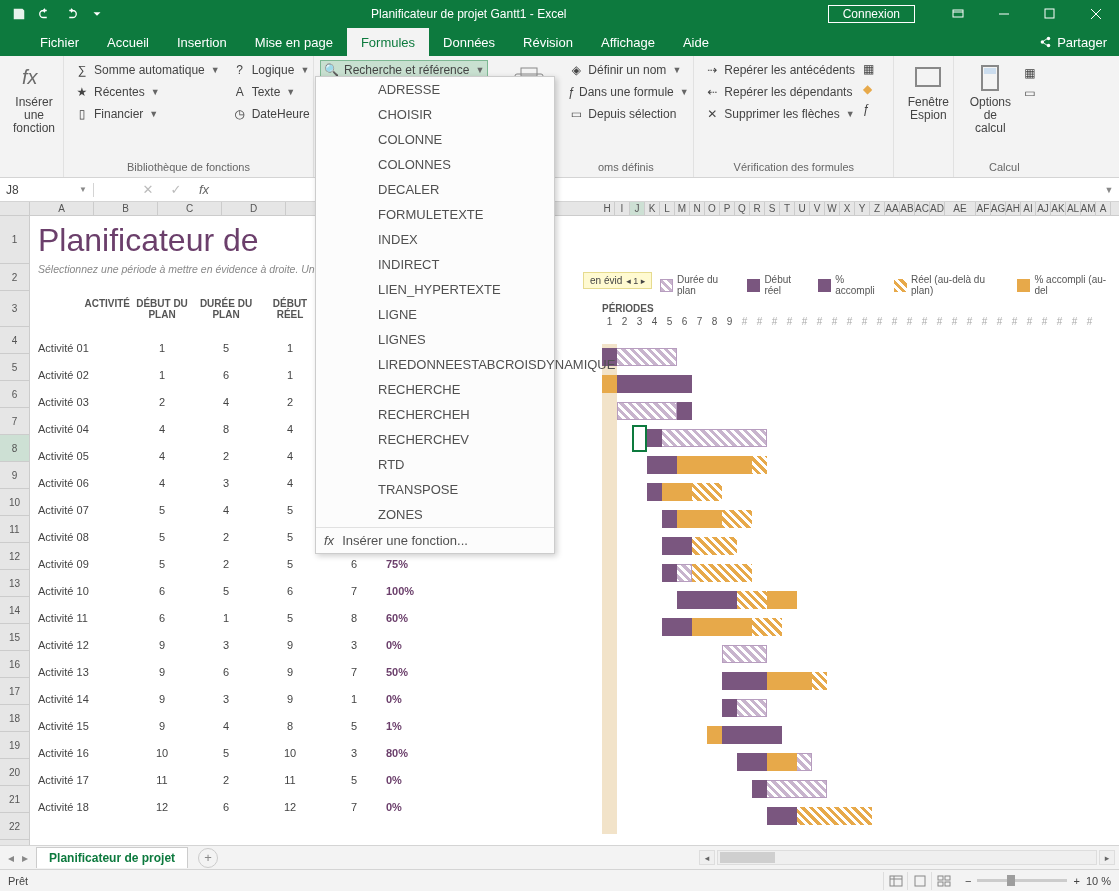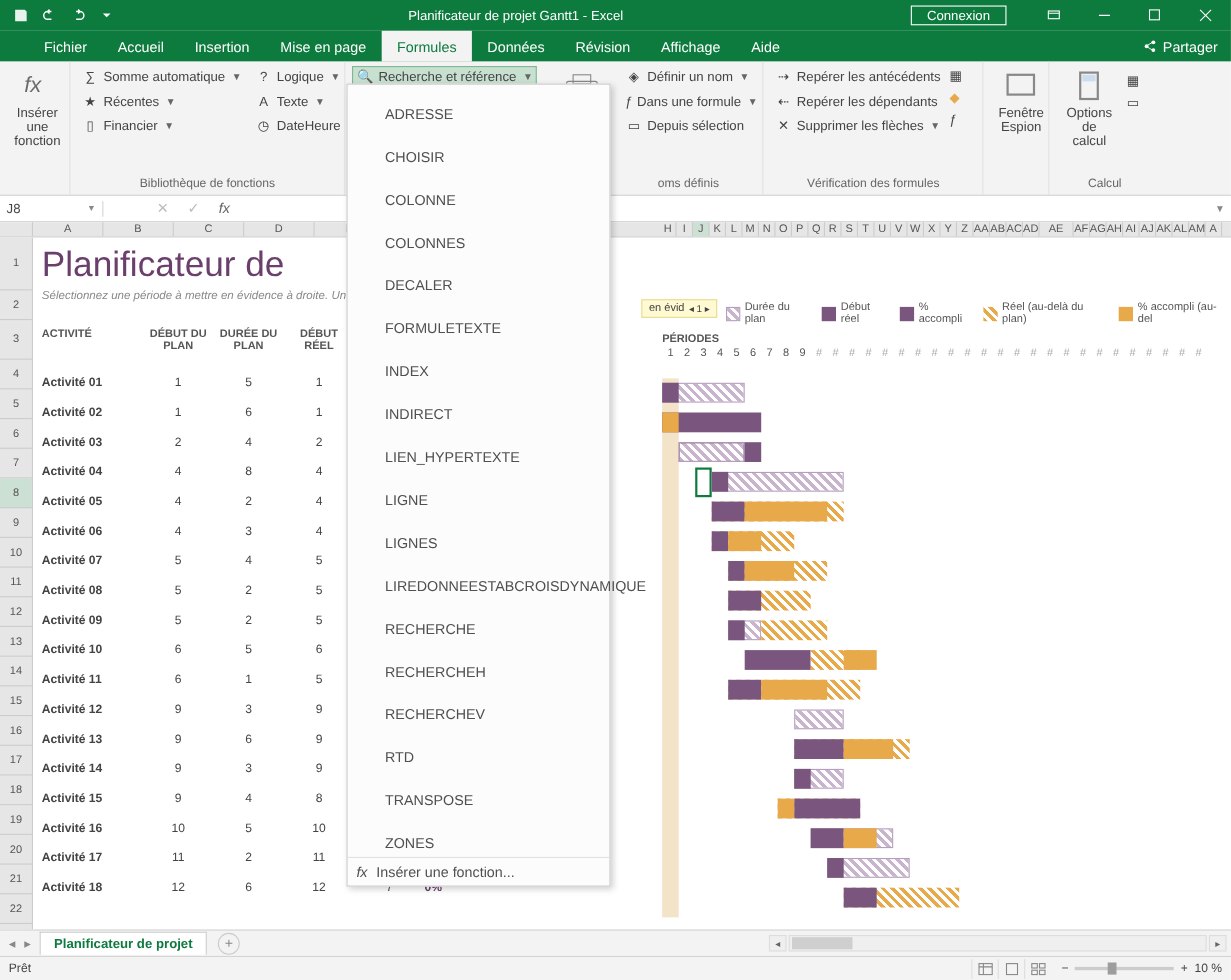--- a/index.html
+++ b/index.html
@@ -32,21 +32,21 @@
 .rcol { display: flex; flex-direction: column; gap: 2px; }
 .rbtn { display: flex; align-items: center; gap: 4px; font-size: 12px; padding: 2px 4px; cursor: pointer; white-space: nowrap; }
 .rbtn.tall { flex-direction: column; width: 56px; text-align: center; gap: 2px; }
 .rbtn .ico { width: 16px; height: 16px; display: inline-flex; align-items: center; justify-content: center; }
 .rbtn .ico.big { width: 32px; height: 32px; }
 .rbtn .dd { font-size: 9px; color: #666; margin-left: 2px; }
 .rbtn.pressed { background: #c8e0d0; border: 1px solid #7db893; padding: 1px 3px; }
 
 
 .dropdown { position: absolute; left: 315px; top: 20px; width: 240px; background: #fcfcfc; border: 1px solid #ccc; box-shadow: 2px 2px 6px rgba(0,0,0,.2); z-index: 100; }
-.dropdown .ditem { padding: 19px 10px 5px 34px; font-size: 13px; color: #505050; cursor: pointer; }
+.dropdown .ditem { padding: 5px 10px 5px 34px; font-size: 13px; color: #505050; cursor: pointer; margin-left: 28px; }
 .dropdown .dsep { border-top: 1px solid #e1e1e1; padding: 5px 8px; display: flex; align-items: center; gap: 8px; font-size: 13px; color: #505050; }
 
 
 .formulabar { height: 24px; border-bottom: 1px solid #d4d4d4; display: flex; align-items: center; background: #fff; }
 .namebox { width: 94px; border-right: 1px solid #d4d4d4; padding: 0 6px; font-size: 12px; display: flex; align-items: center; justify-content: space-between; }
 .namebox .ndd { font-size: 8px; color: #888; }
 .fbtn { width: 28px; text-align: center; color: #bbb; cursor: pointer; font-size: 13px; }
 .formulafield { flex: 1; }
 .fexpand { width: 20px; text-align: center; color: #888; font-size: 9px; }
 
@@ -61,21 +61,21 @@
 .rowheads .rh.sel { background: #cde0d4; }
 .sheet { flex: 1; position: relative; }
 .sheettitle { font-family: "Corbel", sans-serif; font-size: 32px; color: #6b3f6b; padding: 6px 0 0 8px; }
 .sheetsub { font-style: italic; font-size: 10.5px; color: #888; padding: 4px 0 0 8px; }
 
 
 .datatable { position: absolute; left: 8px; top: 82px; }
 .dth { display: flex; font-size: 10px; font-weight: bold; color: #555; }
 .dth div { text-align: center; }
 .dtr { display: flex; align-items: center; height: 27px; font-size: 11px; }
-.dtr .act { width: 92px; font-weight: bold; }
+.dtr .act { width: 92px; font-weight: normal; }
 .dtr .num { width: 64px; text-align: center; }
 .dtr .pct { width: 65px; font-weight: bold; color: #6b3f6b; }
 .legend { position: absolute; left: 554px; top: 60px; display: flex; align-items: center; gap: 8px; font-size: 10px; color: #555; }
 .legend .litem { display: flex; align-items: center; gap: 4px; }
 .legend .sw { width: 13px; height: 13px; }
 .periodbtn { position: absolute; left: 553px; top: 56px; background: #fffad1; border: 1px solid #e6db8f; padding: 2px 6px; font-size: 10px; display: flex; align-items: center; gap: 4px; }
 .periodslabel { font-size: 10px; font-weight: bold; color: #555; }
 .periodnums { display: flex; gap: 0; margin-top: 2px; }
 .periodnums span { width: 15px; font-size: 10px; text-align: center; color: #555; }
 .grow { height: 27px; position: relative; }
@@ -464,21 +464,21 @@
             <span>Réel (au-delà du plan)</span>
           </div>
         <div class="litem">
             <div class="sw solid-or"></div>
             <span>% accompli (au-del</span>
           </div>
       </div>
 
       <div class="datatable">
         <div class="dth">
-          <div style="width:92px;text-align:left">ACTIVITÉ</div>
+          <div style="width:92px;text-align:right">ACTIVITÉ</div>
           <div style="width:64px;white-space:pre-line">DÉBUT DU
 PLAN</div>
           <div style="width:64px;white-space:pre-line">DURÉE DU
 PLAN</div>
           <div style="width:64px;white-space:pre-line">DÉBUT
 RÉEL</div>
         </div>
         <div id="datarows" style="margin-top:14px">
             <div class="dtr">
               <div class="act">Activité 01</div>

